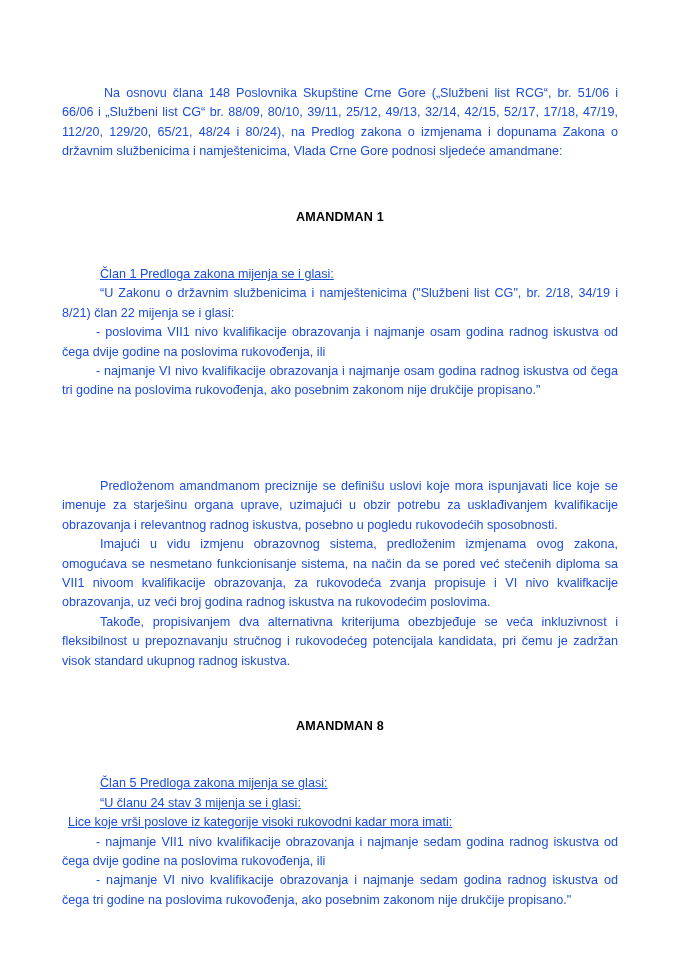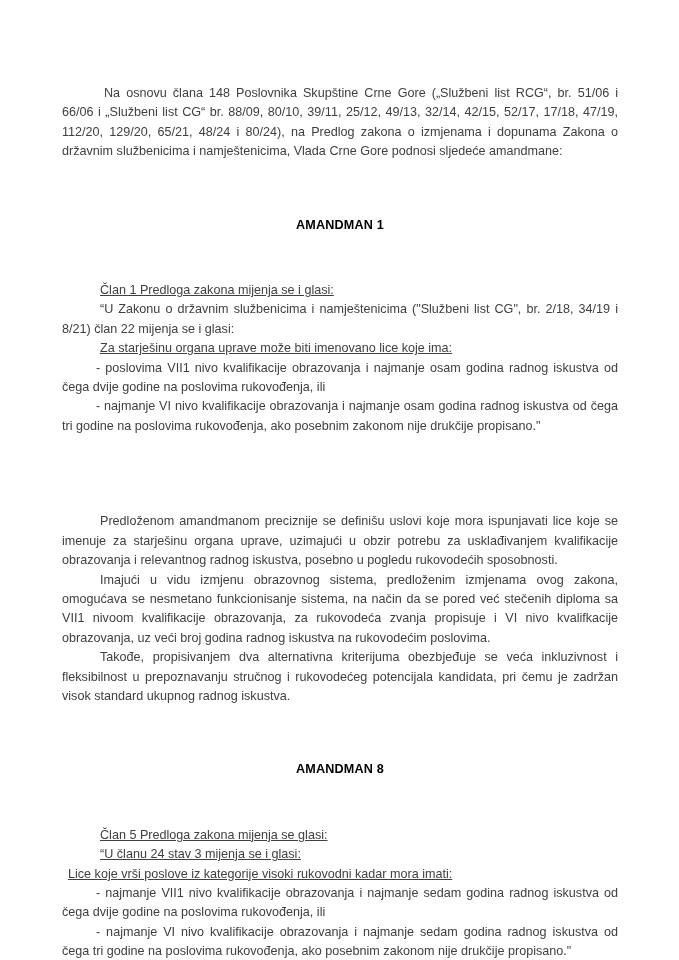--- a/index.html
+++ b/index.html
@@ -23,27 +23,27 @@
     left: 62px;
     top: 84px;
     width: 556px;
   }
   p {
     margin: 0;
     font-size: 12.6px;
     line-height: 19.4px;
     text-align: justify;
     text-justify: inter-word;
-    color: #404040;
+    color: #1d4ed8;
   }
   p.intro {
     text-indent: 42px;
   }
   .heading {
-    margin: 8px;
+    margin: 0;
     font-size: 12.6px;
     line-height: 19.4px;
     font-weight: bold;
     text-align: center;
     letter-spacing: 0.2px;
   }
   .heading .colon {
     font-weight: normal;
   }
   .spacer-xl { height: 46px; }
@@ -63,21 +63,20 @@
     <p class="intro">Na osnovu člana 148 Poslovnika Skupštine Crne Gore („Službeni list RCG“, br. 51/06 i 66/06 i „Službeni list CG“ br. 88/09, 80/10, 39/11, 25/12, 49/13, 32/14, 42/15, 52/17, 17/18, 47/19, 112/20, 129/20, 65/21, 48/24 i 80/24), na Predlog zakona o izmjenama i dopunama Zakona o državnim službenicima i namještenicima, Vlada Crne Gore podnosi sljedeće amandmane:</p>
 
     <div class="spacer-xl"></div>
 
     <div class="heading">AMANDMAN 1</div>
 
     <div class="spacer-lg"></div>
 
     <p class="ind-1 nojustify">Član 1 Predloga zakona mijenja se i glasi:</p>
     <p class="ind-1">“U Zakonu o državnim službenicima i namještenicima ("Službeni list CG", br. 2/18, 34/19 i 8/21) član 22 mijenja se i glasi:</p>
-    <p class="ind-1 nojustify">Za starješinu organa uprave može biti imenovano lice koje ima:</p>
     <p class="ind-2">- poslovima VII1 nivo kvalifikacije obrazovanja i najmanje osam godina radnog iskustva od čega dvije godine na poslovima rukovođenja, ili</p>
     <p class="ind-2">- najmanje VI nivo kvalifikacije obrazovanja i najmanje osam godina radnog iskustva od čega tri godine na poslovima rukovođenja, ako posebnim zakonom nije drukčije propisano."</p>
 
     <div class="spacer-xl"></div>
 
 
     <div class="spacer-md"></div>
 
     <p class="ind-1">Predloženom amandmanom preciznije se definišu uslovi koje mora ispunjavati lice koje se imenuje za starješinu organa uprave, uzimajući u obzir potrebu za usklađivanjem kvalifikacije obrazovanja i relevantnog radnog iskustva, posebno u pogledu rukovodećih sposobnosti.</p>
     <p class="ind-1">Imajući u vidu izmjenu obrazovnog sistema, predloženim izmjenama ovog zakona, omogućava se nesmetano funkcionisanje sistema, na način da se pored već stečenih diploma sa VII1 nivoom kvalifikacije obrazovanja, za rukovodeća zvanja propisuje i VI nivo kvalifkacije obrazovanja, uz veći broj godina radnog iskustva na rukovodećim poslovima.</p>

